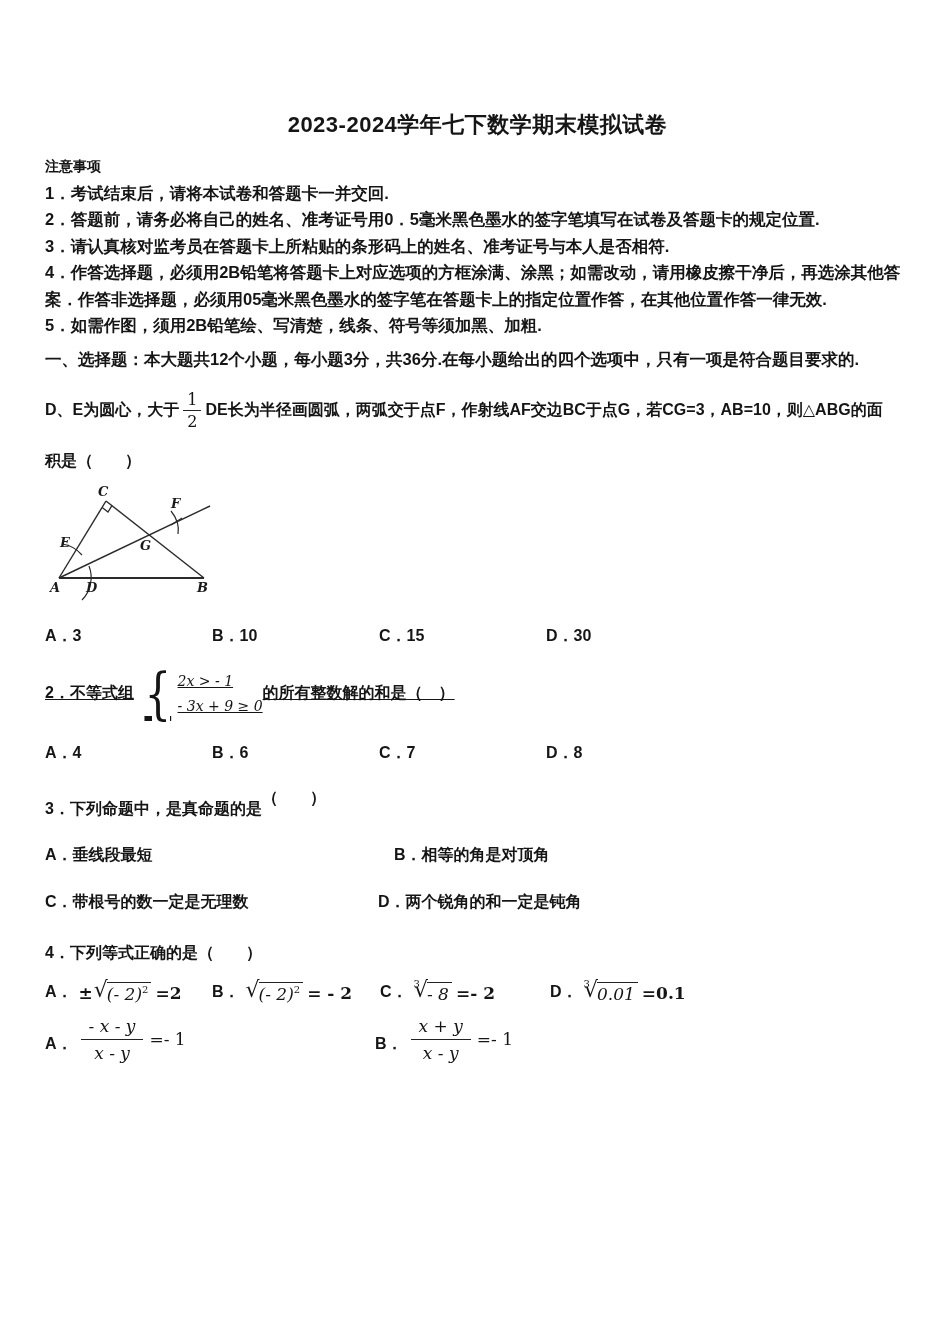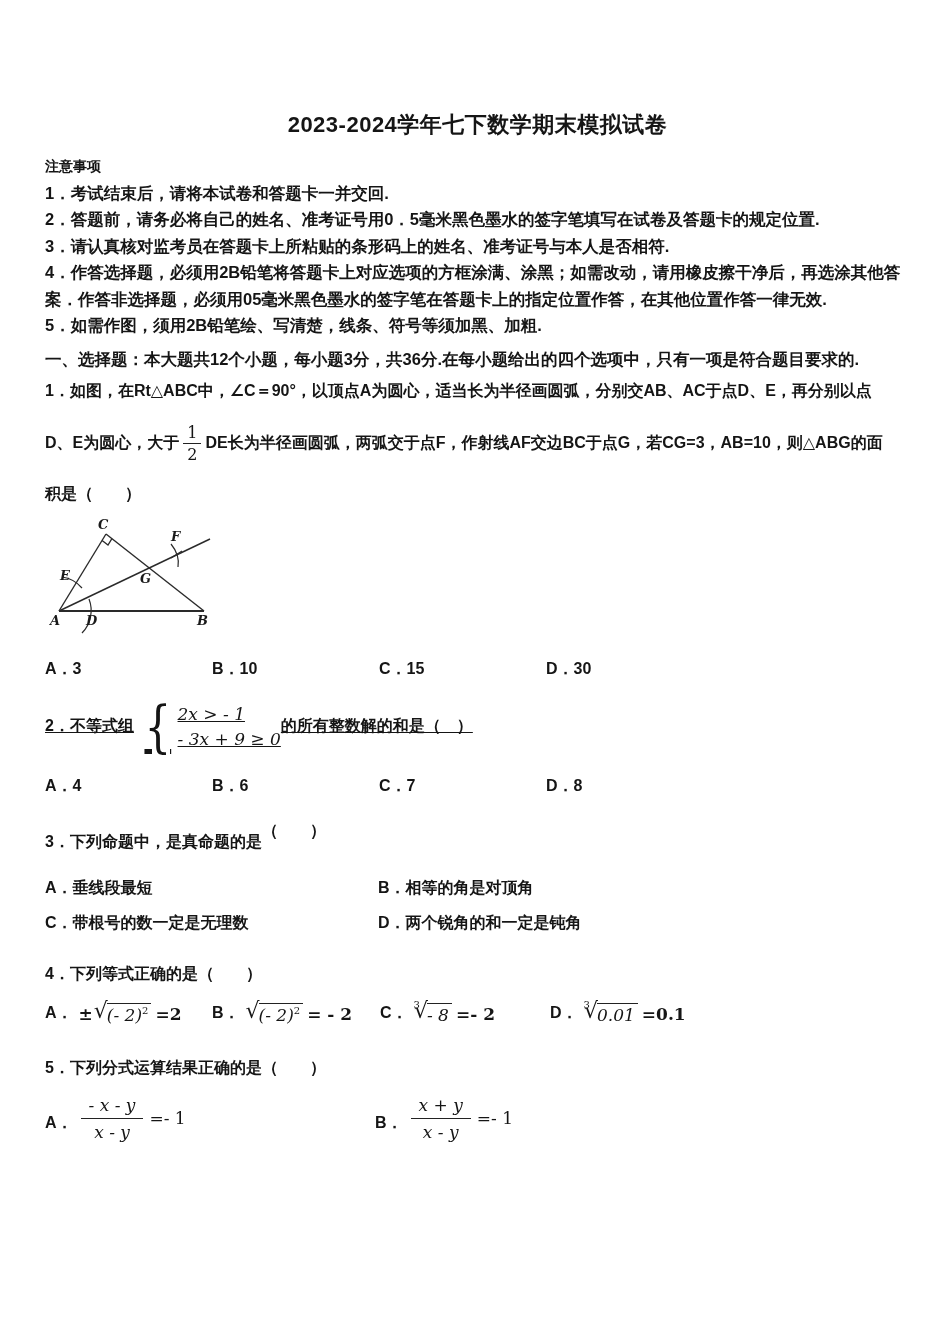--- a/index.html
+++ b/index.html
@@ -50,32 +50,32 @@
 
   .q2-row { display: flex; align-items: center; margin-top: 22px; font-size: 16px; font-weight: 700; text-decoration: underline; }
   .brace {
     font-family: "DejaVu Serif", serif; font-weight: 400;
     font-size: 56px; line-height: 0.9; margin: 0 2px 0 6px;
     transform: scaleX(0.75);
   }
   .ineq-stack { display: inline-flex; flex-direction: column; }
   .math {
     font-family: "DejaVu Serif", serif; font-style: italic; font-weight: 400;
-    font-size: 17px;
+    font-size: 14px;
   }
   .ineq-stack .math { line-height: 25px; }
   .q2-opts { margin-top: 24px; }
 
   .q3-stem { margin-top: 30px; }
   .raised-paren { position: relative; top: -11px; font-weight: 700; }
   .opts-2 { display: flex; font-size: 16px; font-weight: 700; }
   .opts-2 > span { width: 333px; }
   .opts-2 > span:last-child { width: auto; }
-  .q3-opts-1 { margin-top: 21px; }
-  .q3-opts-2 { margin-top: 14px; }
+  .q3-opts-1 { margin-top: 21px; gap: 16px; }
+  .q3-opts-2 { margin-top: 26px; }
 
   .q4-stem { margin-top: 25px; }
   .q4-opts { display: flex; align-items: center; margin-top: 14px; font-size: 16px; font-weight: 700; }
   .q4-opts > span.cell { display: inline-flex; align-items: center; }
   .c-a { width: 167px; } .c-b { width: 168px; } .c-c { width: 170px; }
   .opt-letter { margin-right: 6px; }
 
   .rad { display: inline-flex; align-items: flex-start; font-family: "DejaVu Serif", serif; font-weight: 400; font-style: normal; font-size: 17px; }
   .rad .idx { font-size: 10px; align-self: flex-start; margin: -4px -6px 0 0; z-index: 1; font-style: normal; }
   .rad .sign { font-size: 22px; line-height: 1; margin-top: -3px; }
@@ -107,21 +107,20 @@
     <p>1．考试结束后，请将本试卷和答题卡一并交回.</p>
     <p>2．答题前，请务必将自己的姓名、准考证号用0．5毫米黑色墨水的签字笔填写在试卷及答题卡的规定位置.</p>
     <p>3．请认真核对监考员在答题卡上所粘贴的条形码上的姓名、准考证号与本人是否相符.</p>
     <p>4．作答选择题，必须用2B铅笔将答题卡上对应选项的方框涂满、涂黑；如需改动，请用橡皮擦干净后，再选涂其他答案．作答非选择题，必须用05毫米黑色墨水的签字笔在答题卡上的指定位置作答，在其他位置作答一律无效.</p>
     <p>5．如需作图，须用2B铅笔绘、写清楚，线条、符号等须加黑、加粗.</p>
   </div>
 
   <div class="section-heading">一、选择题：本大题共12个小题，每小题3分，共36分.在每小题给出的四个选项中，只有一项是符合题目要求的.</div>
 
   <div class="question">
-    <p class="q-line q1-line1">1．如图，在Rt△ABC中，∠C＝90°，以顶点A为圆心，适当长为半径画圆弧，分别交AB、AC于点D、E，再分别以点</p>
     <div class="frac-line">
       <span>D、E为圆心，大于</span>
       <span class="frac">
         <span class="num">1</span>
         <span class="den">2</span>
       </span>
       <span>DE长为半径画圆弧，两弧交于点F，作射线AF交边BC于点G，若CG=3，AB=10，则△ABG的面</span>
     </div>
     <p class="q-line q1-line3">积是（　　）</p>
 
@@ -226,21 +225,20 @@
             <span class="idx">3</span>
             <span class="sign">√</span>
             <span class="body">0.01</span>
           </span>
         <span class="eq">=0.1</span>
       </span>
     </div>
   </div>
 
   <div class="question">
-    <p class="q-line q5-stem">5．下列分式运算结果正确的是（　　）</p>
     <div class="q5-opts">
       <span class="q5-cell q5-a">
         <span class="opt-letter">A．</span>
         <span class="vfrac">
           <span class="n">- x - y</span>
           <span class="d">x - y</span>
         </span>
         <span class="eq">=- 1</span>
       </span>
       <span class="q5-cell">

